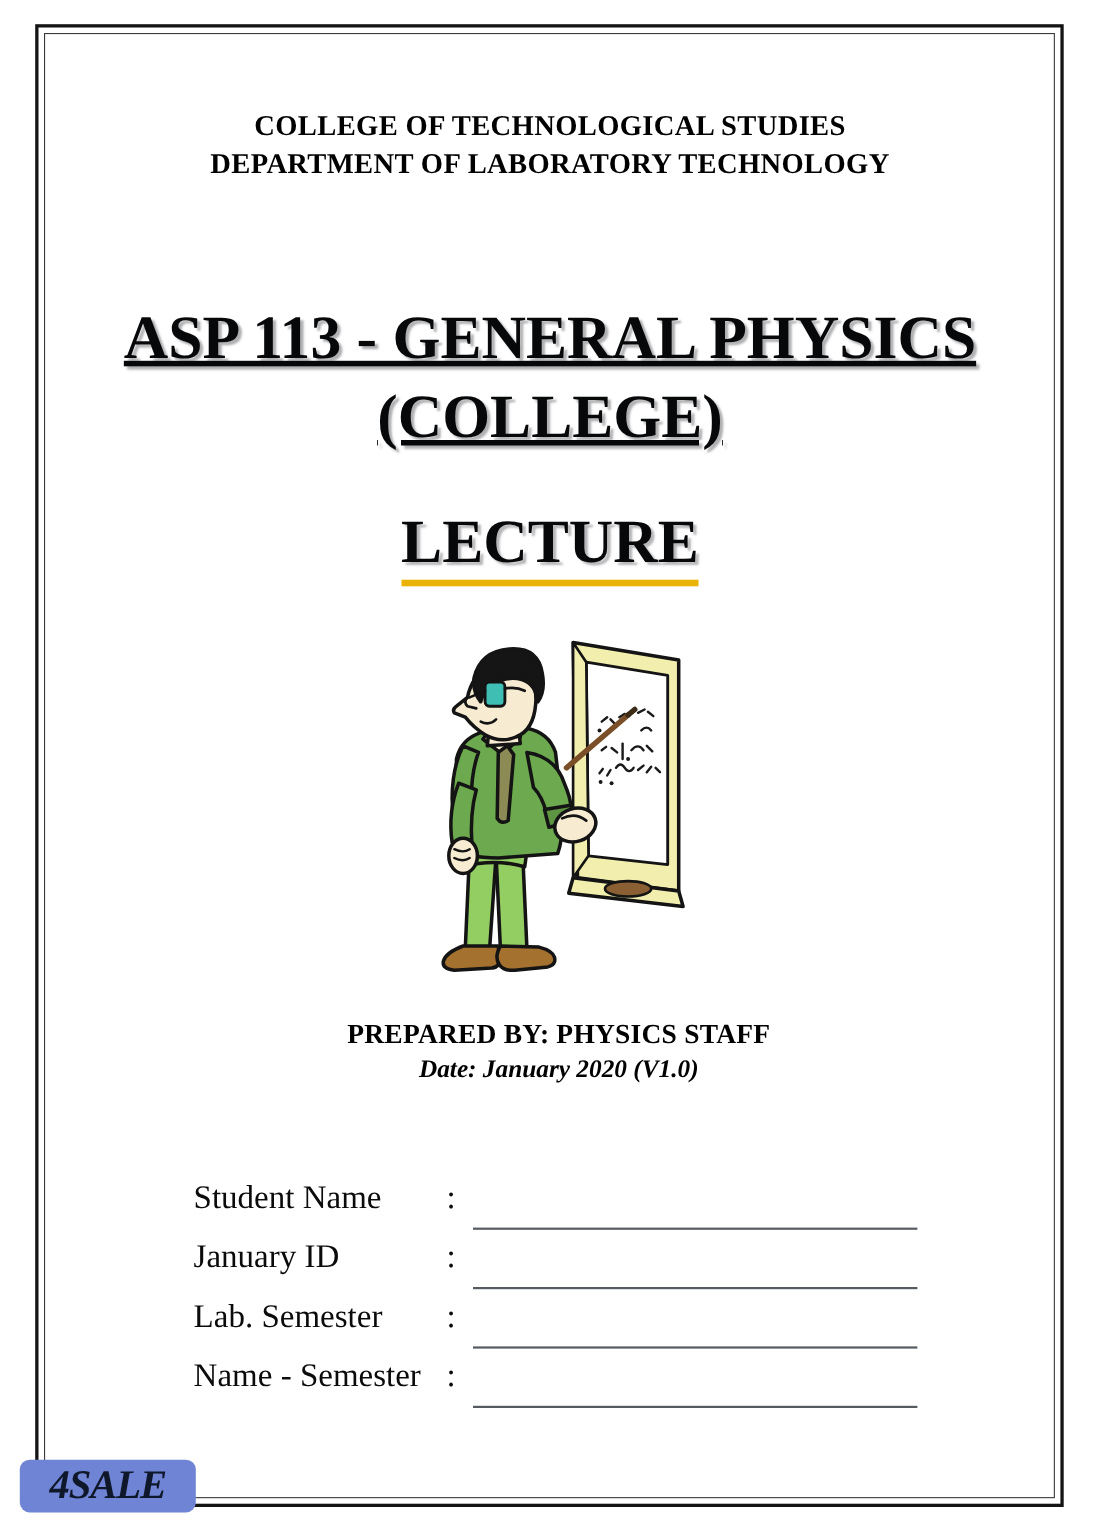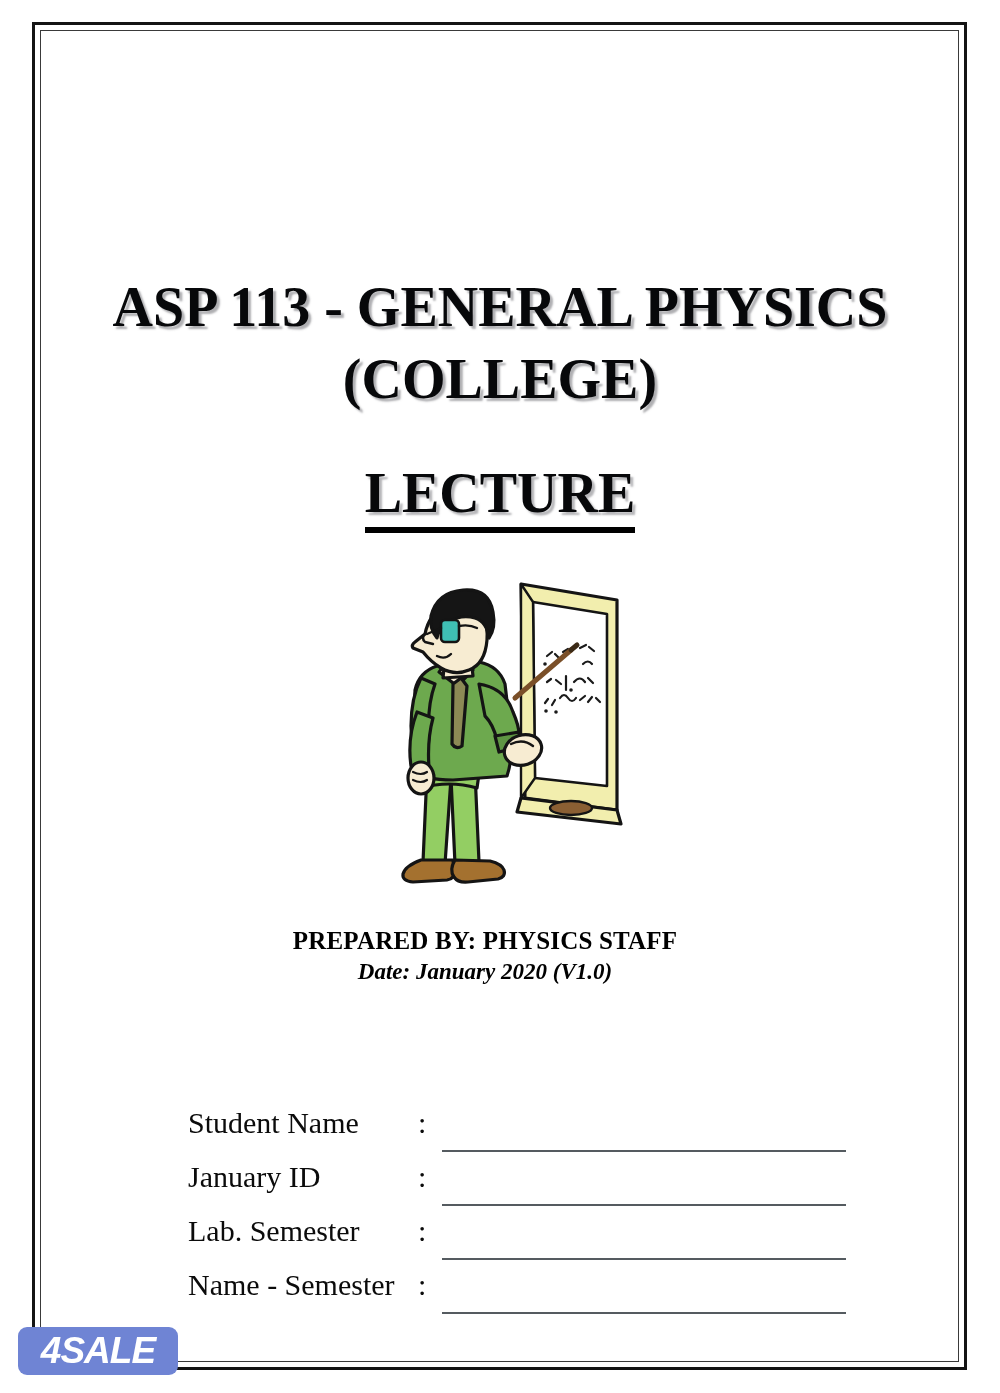--- a/index.html
+++ b/index.html
@@ -59,56 +59,57 @@
     position: absolute;
     left: 60px;
     top: 272px;
     width: 880px;
     text-align: center;
     font-weight: bold;
     font-size: 56px;
     line-height: 1.28;
     color: #07080a;
     text-shadow: 3px 3px 2px rgba(110,110,115,0.55);
+    text-decoration: underline;
   }
   .course-title .t-line { display: block; }
 
   
   .lecture-wrap {
     position: absolute;
     left: 60px;
     top: 463px;
     width: 880px;
     text-align: center;
   }
   .lecture {
     display: inline-block;
     font-weight: bold;
     font-size: 56px;
     line-height: 1.1;
     color: #07080a;
     text-shadow: 3px 3px 2px rgba(110,110,115,0.5);
-    border-bottom: 6px solid #000000;
+    border-bottom: 6px solid #eab308;
     padding-bottom: 2px;
   }
 
   
   .clipart {
     position: absolute;
     left: 375px;
     top: 572px;
     width: 250px;
     height: 330px;
   }
   .clipart svg { display: block; width: 250px; height: 330px; }
 
   
   .prepared {
     position: absolute;
-    left: 45px;
+    left: 68px;
     top: 925px;
     width: 880px;
     text-align: center;
     color: #000;
   }
   .prepared .p1 {
     font-weight: bold;
     font-size: 25px;
     line-height: 1.28;
     letter-spacing: 0.2px;
@@ -116,24 +117,23 @@
   .prepared .p2 {
     font-weight: bold;
     font-size: 23px;
     line-height: 1.3;
     font-style: italic;
   }
 
   
   .fields {
     position: absolute;
-    left: 188px;
+    left: 176px;
     top: 1072px;
     width: 680px;
-    margin-top: 34px;
   }
   .field-row {
     position: relative;
     height: 54px;
   }
   .field-label {
     position: absolute;
     left: 0;
     top: 0;
     font-size: 30px;
@@ -164,38 +164,42 @@
     width: 160px;
     height: 48px;
     background: #6f84d4;
     border-radius: 9px;
     display: flex;
     align-items: center;
     justify-content: center;
     overflow: hidden;
   }
   .watermark .wm-text {
-    font-family: Liberation Sans, sans-serif;
+    font-family: Liberation Serif, serif;
     font-weight: bold;
     font-style: italic;
     font-size: 37px;
-    color: #ffffff;
+    color: #0f172a;
     letter-spacing: -1px;
     line-height: 1;
     transform: translateY(-1px);
   }
 </style>
 </head>
 <body>
 
 <div id="page">
 
   <div class="border-outer"></div>
   <div class="border-inner"></div>
 
+  <div class="org-header">
+    <div class="line">COLLEGE OF TECHNOLOGICAL STUDIES</div>
+    <div class="line">DEPARTMENT OF LABORATORY TECHNOLOGY</div>
+  </div>
 
   <div class="course-title">
     <span class="t-line">ASP 113 - GENERAL PHYSICS</span>
     <span class="t-line">(COLLEGE)</span>
   </div>
 
   <div class="lecture-wrap">
     <span class="lecture">LECTURE</span>
   </div>
 

